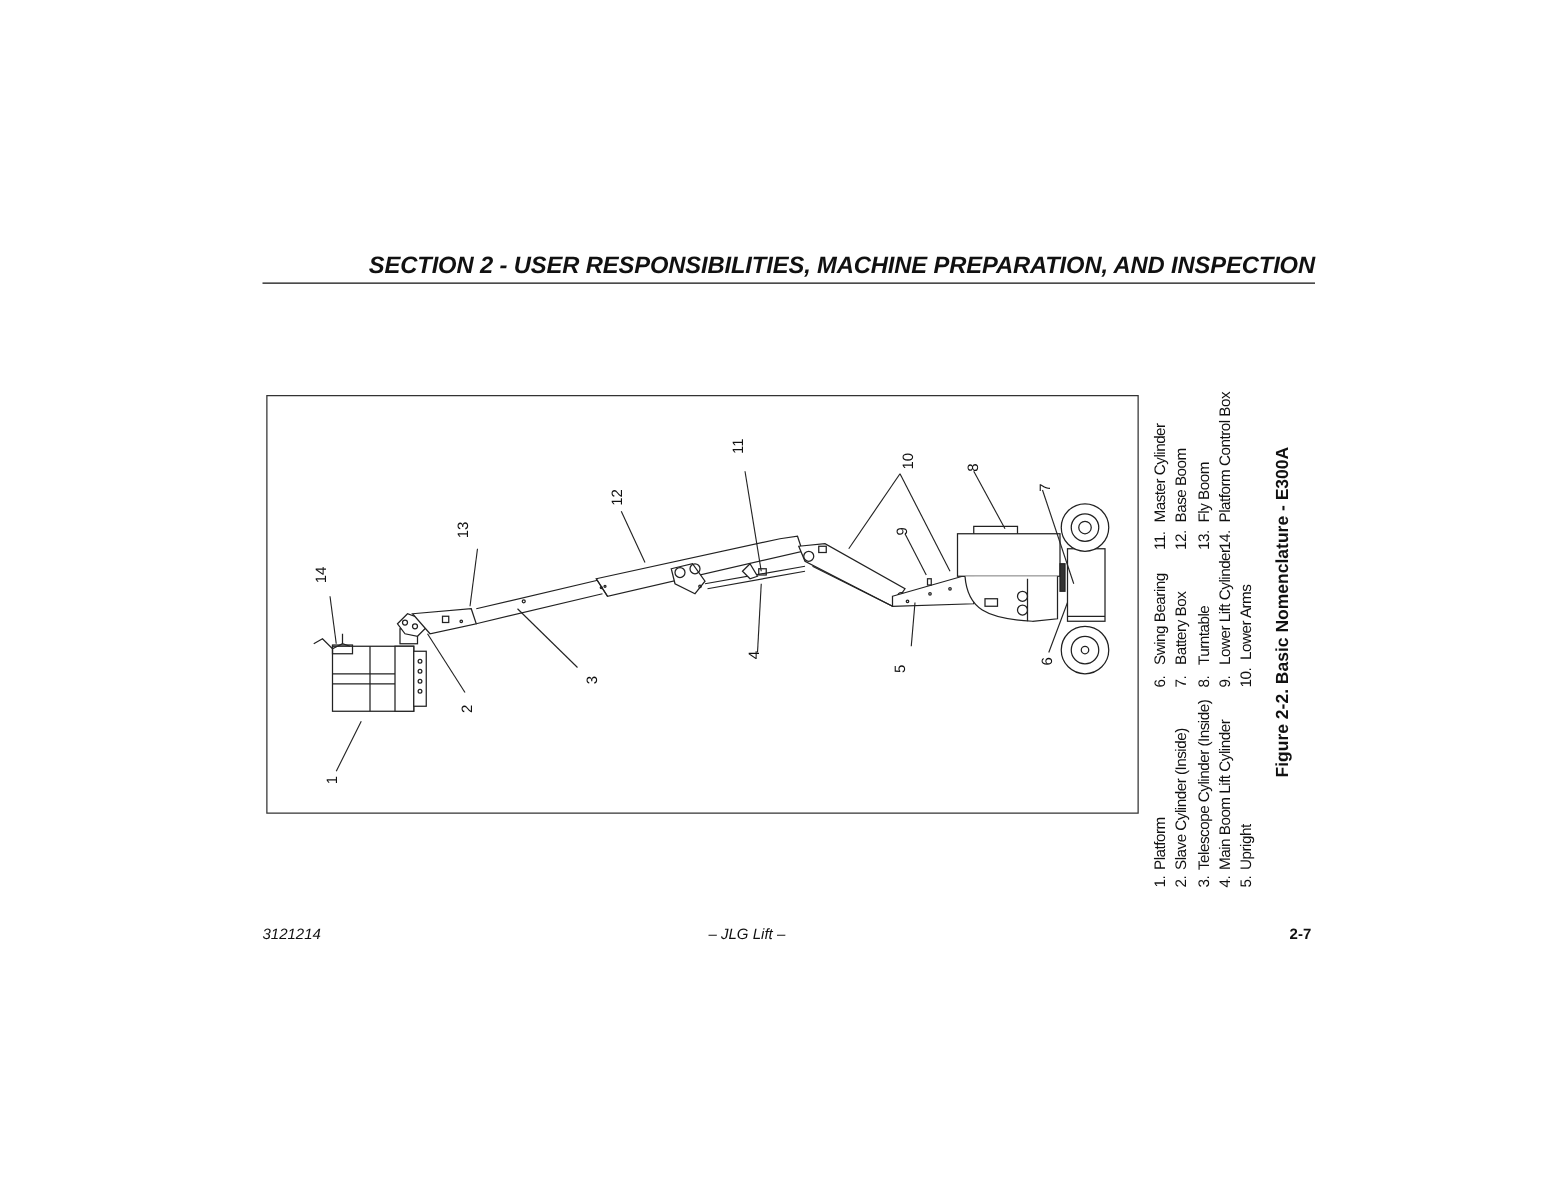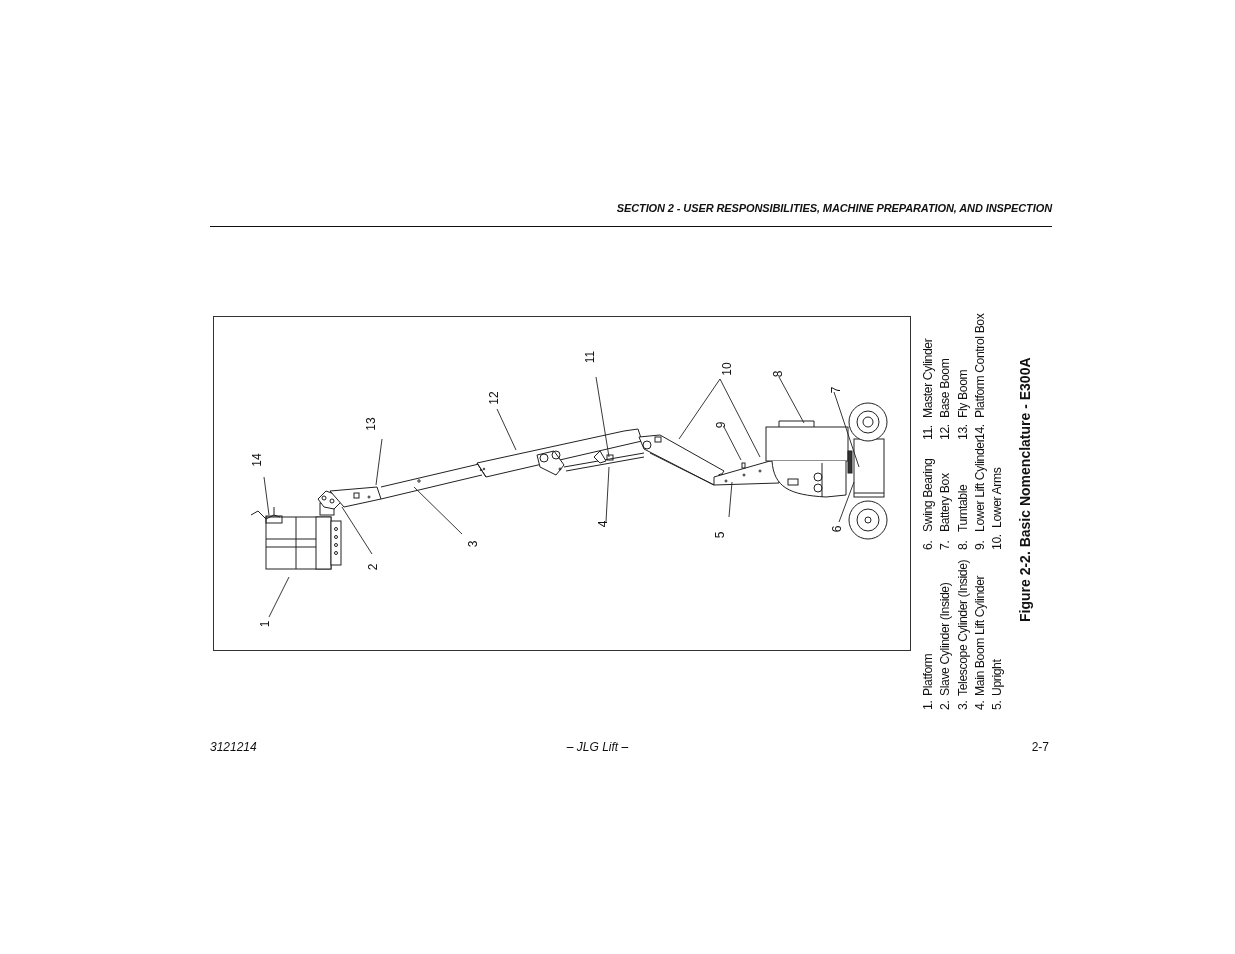--- a/index.html
+++ b/index.html
@@ -1,37 +1,37 @@
 <!DOCTYPE html>
 <html><head>
 <meta charset="utf-8">
 <style>
   html, body { margin: 0; padding: 0; background: #ffffff; }
   body { width: 1235px; height: 954px; position: relative; overflow: hidden;
          font-family: "Liberation Sans", sans-serif; color: #111; }
   .header-title { position: absolute; left: 210px; top: 202px; width: 842px; text-align: right;
-                  font-weight: bold; font-style: italic; font-size: 11px; letter-spacing: -0.1px; }
+                  font-weight: bold; font-style: italic; font-size: 19px; letter-spacing: -0.1px; }
   .header-rule { position: absolute; left: 210px; top: 226px; width: 842px; height: 0;
                  border-top: 1.5px solid #111; }
   .figure-box { position: absolute; left: 213px; top: 316px; width: 696px; height: 333px;
                 border: 1.5px solid #333; background: #fff; }
   .figure-box svg { position: absolute; left: 0; top: 0; }
   .callout { position: absolute; font-size: 12px; transform: rotate(-90deg); transform-origin: center;
              white-space: nowrap; }
   .legend { position: absolute; left: 920px; top: 710px; transform: rotate(-90deg); transform-origin: 0 0;
             font-size: 12.2px; letter-spacing: -0.4px; font-stretch: condensed; }
   .legend-col { position: absolute; top: 0; }
   .legend-row { height: 17.3px; line-height: 17.3px; white-space: nowrap; }
   .legend-num { display: inline-block; }
   .fig-caption { position: absolute; left: 1017px; top: 622px; transform: rotate(-90deg); transform-origin: 0 0;
                  font-weight: bold; font-size: 14px; white-space: nowrap; }
   .footer { position: absolute; top: 740px; font-size: 12px; font-style: italic; }
   .footer-left { left: 210px; }
   .footer-center { left: 0; width: 1235px; text-align: center; margin-left: -20px; }
-  .footer-right { right: 186px; font-weight: normal; font-style: normal; }
+  .footer-right { right: 186px; font-weight: bold; font-style: normal; }
 </style>
 </head>
 <body>
 
 <div class="header-title">SECTION 2 - USER RESPONSIBILITIES, MACHINE PREPARATION, AND INSPECTION</div>
 <div class="header-rule"></div>
 
 <div class="figure-box">
   <svg width="696" height="333" viewBox="0 0 696 333" fill="none" stroke="#222" stroke-width="1">
 

